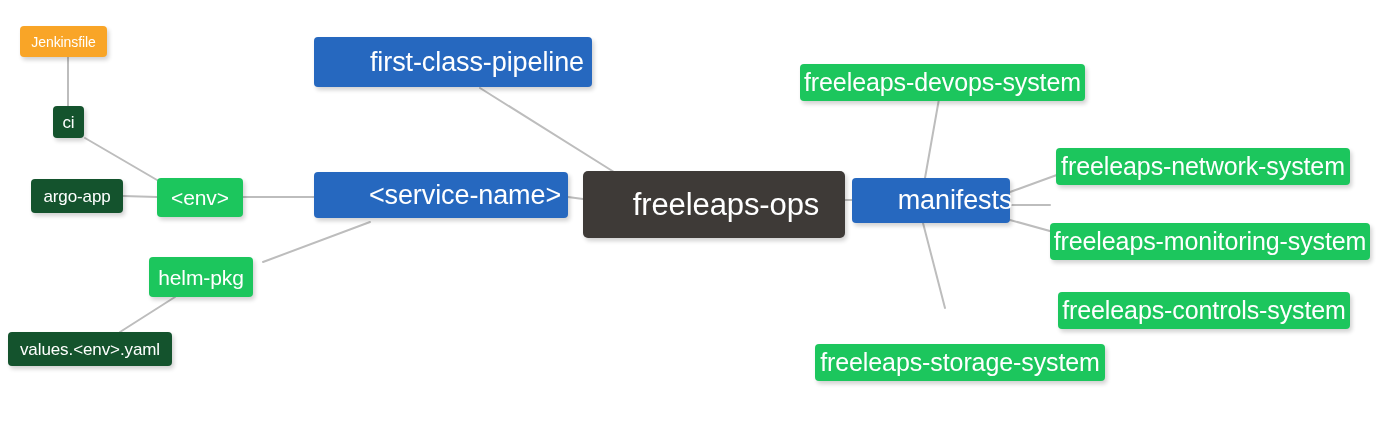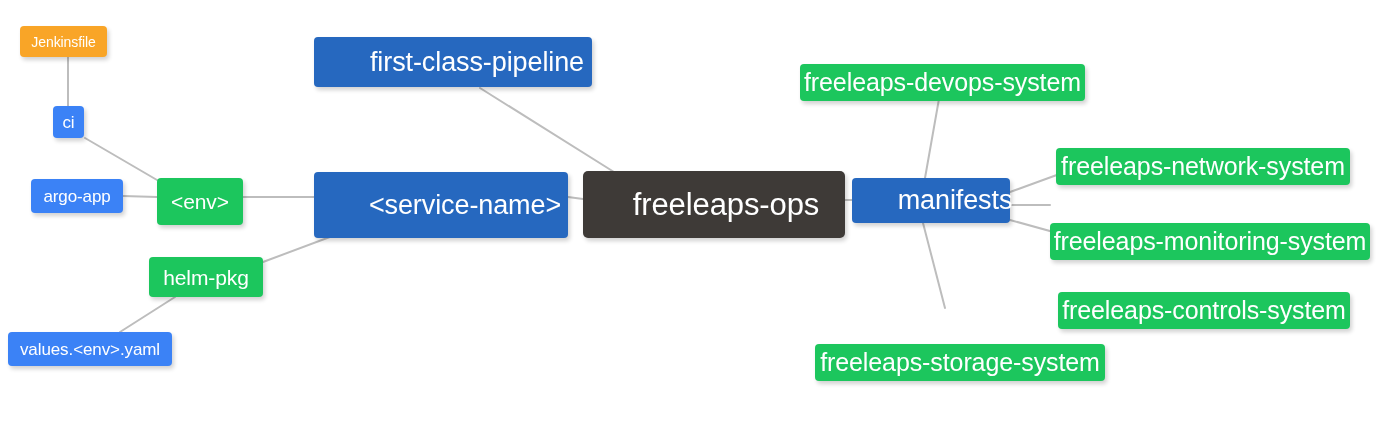--- a/index.html
+++ b/index.html
@@ -41,21 +41,21 @@
     letter-spacing: -0.1px;
   }
   .mm-node.root {
     background: #3e3a37;
     font-size: 31px;
     border-radius: 5px;
     padding-left: 24px;
   }
   .mm-node.blue   { background: #2668bf; }
   .mm-node.green  { background: #1cc65d; }
-  .mm-node.red    { background: #3b82f6; }
+  .mm-node.red    { background: #14532d; }
   .mm-node.orange { background: #f9a527; }
 
   .mm-node.sz-xl { font-size: 27px; padding-left: 48px; }
   .mm-node.sz-lg { font-size: 25px; margin-top: 36px; }
   .mm-node.sz-md { font-size: 21px; }
   .mm-node.sz-sm { font-size: 17px; }
   .mm-node.sz-xs { font-size: 14px; }
 </style>
 </head>
 <body>
@@ -77,36 +77,36 @@
       <line x1="1010" y1="220" x2="1140" y2="256" stroke="#bdbdbd" stroke-width="2" stroke-linecap="round"></line>
       <line x1="923" y1="223" x2="945" y2="308" stroke="#bdbdbd" stroke-width="2" stroke-linecap="round"></line>
     </svg>
   <div id="node-layer">
       <div class="mm-node root root" style="left: 583px; top: 171px; width: 262px; height: 67px;">
         <span>freeleaps-ops</span>
       </div>
       <div class="mm-node blue sz-xl" style="left: 314px; top: 37px; width: 278px; height: 50px;">
         <span>first-class-pipeline</span>
       </div>
-      <div class="mm-node blue sz-xl" style="left: 314px; top: 172px; width: 254px; height: 66px;">
+      <div class="mm-node blue sz-xl" style="left: 314px; top: 172px; width: 254px; height: 46px;">
         <span>&lt;service-name&gt;</span>
       </div>
-      <div class="mm-node green sz-md" style="left: 157px; top: 178px; width: 86px; height: 47px;">
+      <div class="mm-node green sz-md" style="left: 157px; top: 178px; width: 86px; height: 39px;">
         <span>&lt;env&gt;</span>
       </div>
       <div class="mm-node red sz-sm" style="left: 53px; top: 106px; width: 31px; height: 32px;">
         <span>ci</span>
       </div>
       <div class="mm-node orange sz-xs" style="left: 20px; top: 26px; width: 87px; height: 31px;">
         <span>Jenkinsfile</span>
       </div>
       <div class="mm-node red sz-sm" style="left: 31px; top: 179px; width: 92px; height: 34px;">
         <span>argo-app</span>
       </div>
-      <div class="mm-node green sz-md" style="left: 149px; top: 257px; width: 114px; height: 40px;">
+      <div class="mm-node green sz-md" style="left: 149px; top: 257px; width: 104px; height: 40px;">
         <span>helm-pkg</span>
       </div>
       <div class="mm-node red sz-sm" style="left: 8px; top: 332px; width: 164px; height: 34px;">
         <span>values.&lt;env&gt;.yaml</span>
       </div>
       <div class="mm-node blue sz-xl" style="left: 852px; top: 178px; width: 158px; height: 45px;">
         <span>manifests</span>
       </div>
       <div class="mm-node green sz-lg" style="left: 800px; top: 28px; width: 285px; height: 37px;">
         <span>freeleaps-devops-system</span>

